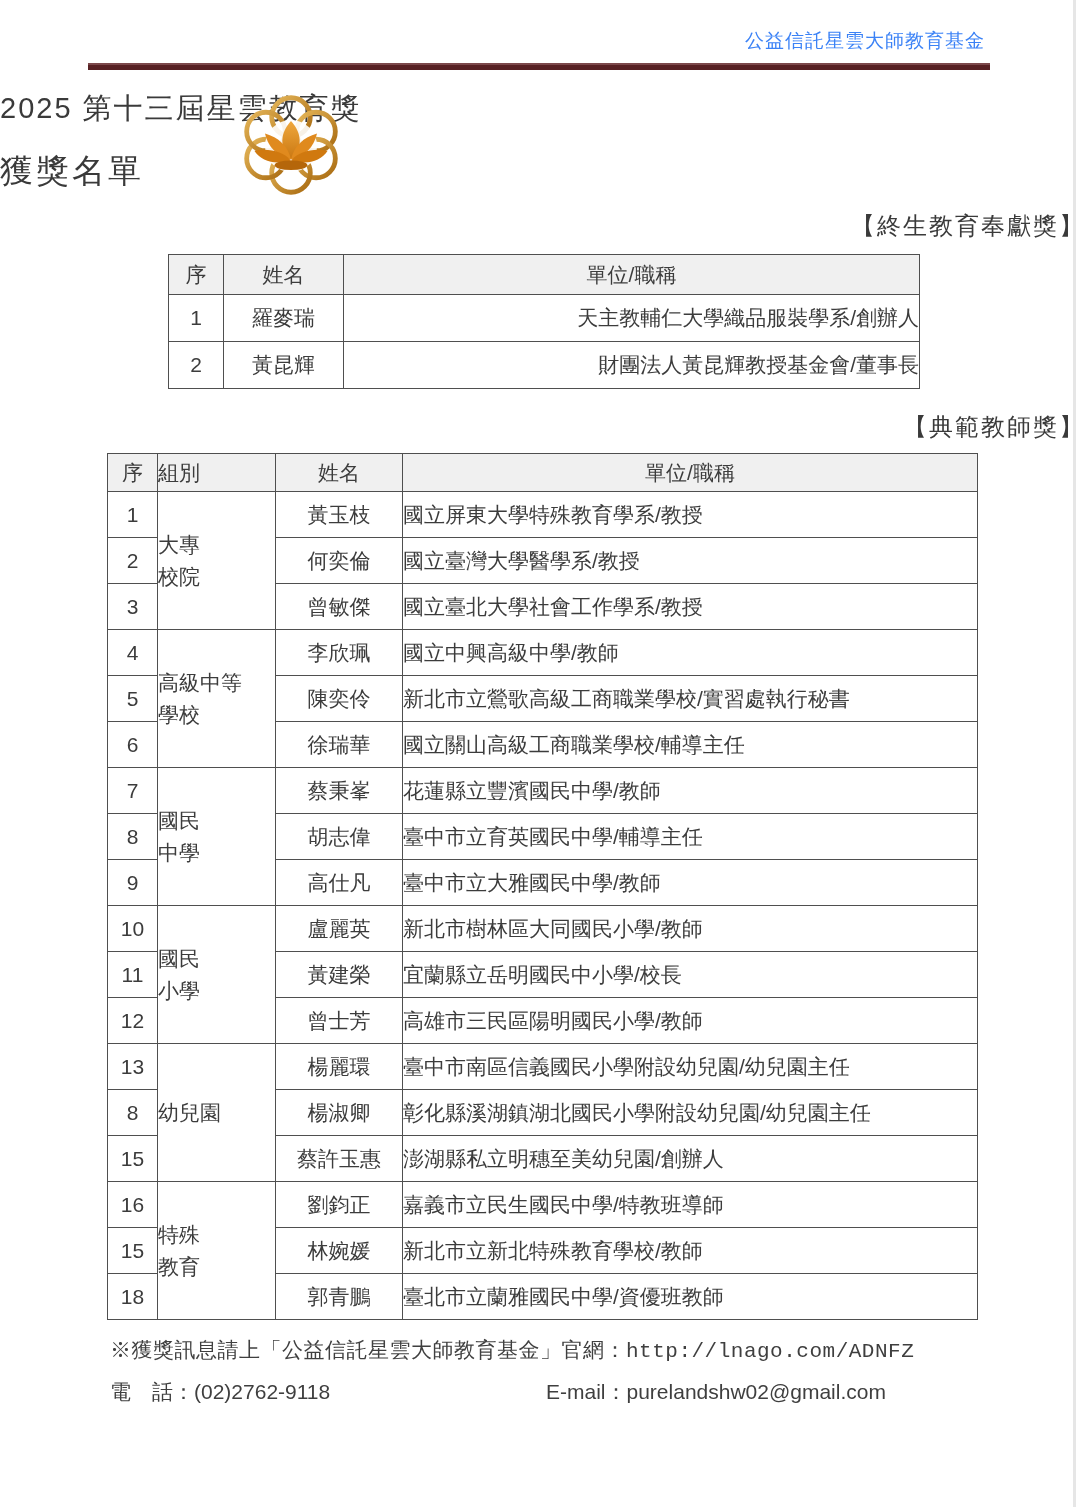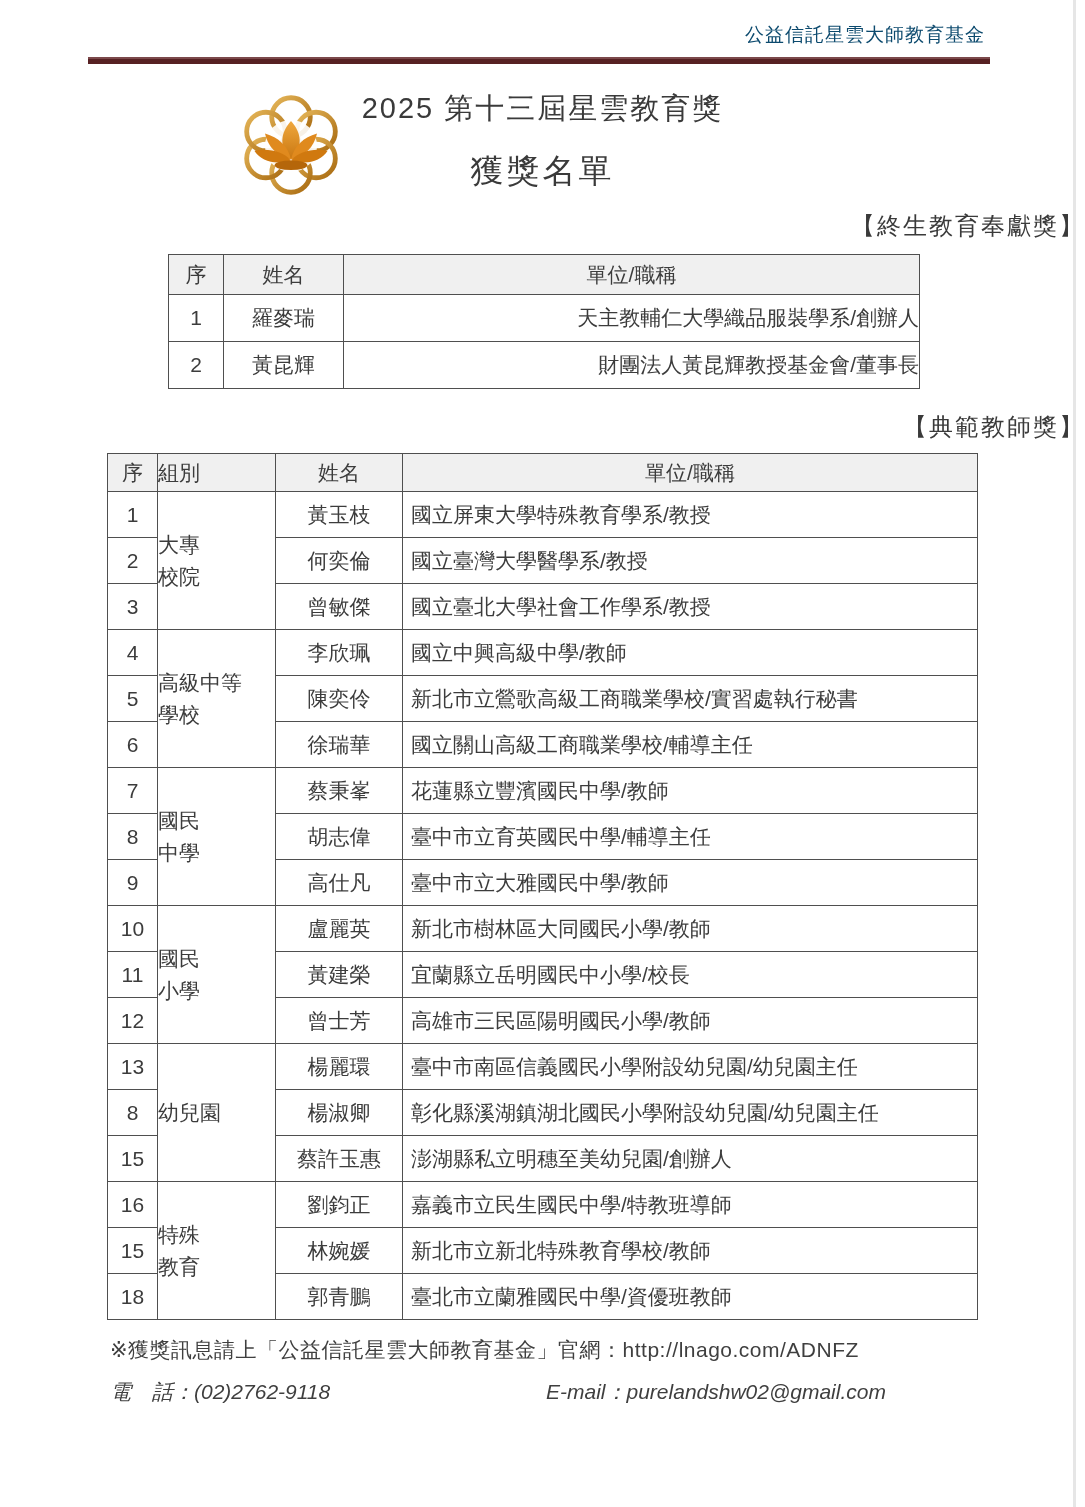--- a/index.html
+++ b/index.html
@@ -16,38 +16,37 @@
   .scan-edge {
     position: absolute;
     top: 0; bottom: 0;
     right: 9px;
     width: 3px;
     background: #d9d9d9;
     opacity: .65;
   }
   
   .org-header {
-    padding-top: 22px;
+    padding-top: 28px;
     padding-right: 100px;
     text-align: right;
     font-size: 19px;
     letter-spacing: 1px;
-    color: #0c4a6e;
+    color: #3b82f6;
   }
   .rule {
     margin: 9px 95px 0 88px;
     height: 3px;                     
     border-top: 2px solid #7c494b;   
     border-bottom: 5px solid #572123;
   }
   
   .title-block {
     position: relative;
-    margin-top: 30px;
-    text-align: center;
+    margin-top: 24px;
   }
   .logo {
     position: absolute;
     left: 233px;
     top: -2px;
     width: 116px;
     height: 106px;
   }
   .doc-title {
     font-size: 29px;
@@ -85,25 +84,25 @@
   .t1 td { height: 47px; }
   .t1 .c-seq  { width: 55px;  text-align: center; }
   .t1 .c-name { width: 120px; text-align: center; }
   .t1 .c-unit { text-align: right; padding-left: 8px; }
   .t2 { margin: 10px 0 0 107px; width: 871px; }
   .t2 th { height: 38px; }
   .t2 td { height: 46px; }
   .t2 .c-seq   { width: 50px;  text-align: center; }
   .t2 .c-group { width: 118px; text-align: left; white-space: pre-line; line-height: 1.5; }
   .t2 .c-name  { width: 127px; text-align: center; }
-  .t2 .c-unit  { text-align: left; padding-left: 8px; }
+  .t2 .c-unit  { text-align: left; }
   
   .footer { margin: 16px 0 0 110px; width: 880px; font-size: 21px; color: #3f3f3f; }
-  .footer-note { letter-spacing: .5px; }
-  .footer-line2 { display: flex; margin-top: 14px; font-style: italic; }
+  .footer-note { letter-spacing: .5px; font-family: Liberation Mono, monospace; }
+  .footer-line2 { display: flex; margin-top: 14px; }
   .footer-phone { width: 436px; }
   .footer-email { }
 </style>
 </head>
 <body>
 
 <div class="page">
 
   <div class="org-header">公益信託星雲大師教育基金</div>
   <div class="rule"></div>

